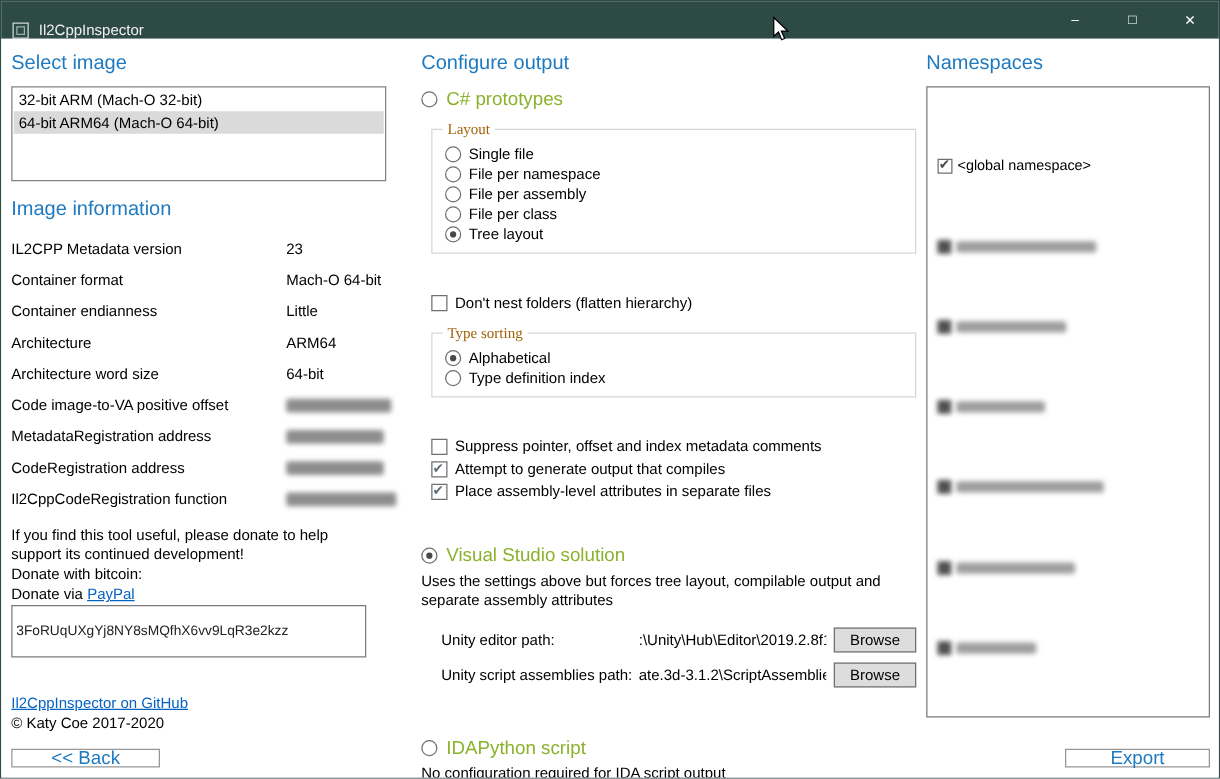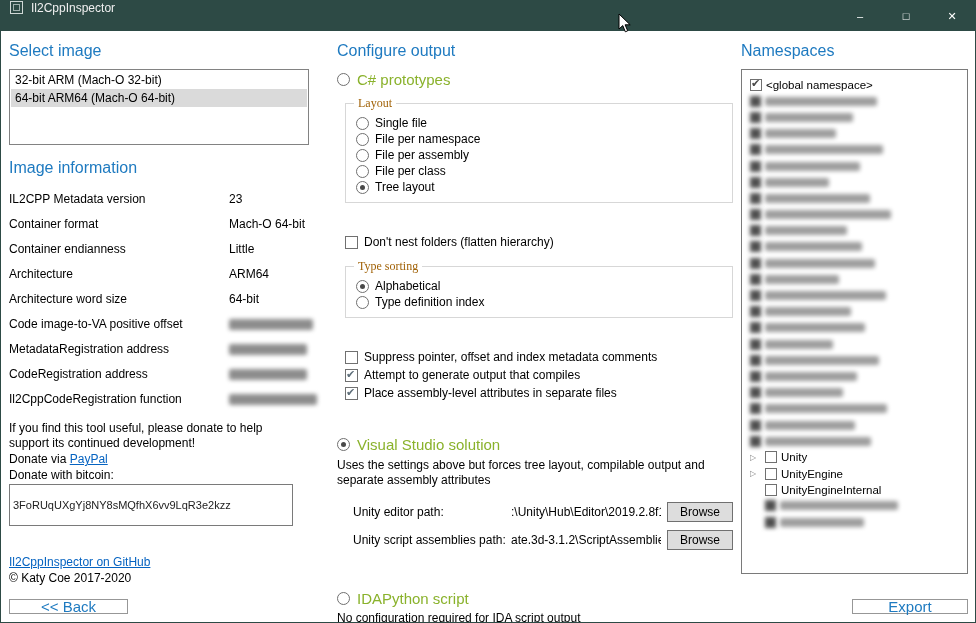--- a/index.html
+++ b/index.html
@@ -1,21 +1,21 @@
 <!DOCTYPE html>
 <html style="--titlebar: #2d4a45; --heading: #1e7ac0; --green: #8ab22c; --link: #0563c1;"><head>
 <meta charset="utf-8">
 <style>
   * { margin:0; padding:0; box-sizing:border-box; }
   html,body { width:976px; height:623px; }
   body { font-family:"Liberation Sans","DejaVu Sans",sans-serif; background:#fff; position:relative; overflow:hidden; }
   .window { position:absolute; inset:0; border:1px solid var(--titlebar,#2d4a45); display:flex; flex-direction:column; background:#fff; }
 
   
-  .titlebar { height:30px; flex:0 0 30px; background:var(--titlebar,#2d4a45); display:flex; align-items:flex-start; color:#f0f0f0; }
+  .titlebar { height:30px; flex:0 0 30px; background:var(--titlebar,#2d4a45); display:flex; align-items:flex-end; color:#f0f0f0; }
   .app-icon { width:13px; height:13px; margin:0 8px 0 9px; border:1px solid #cfd8d6; position:relative; flex:0 0 13px; }
   .app-icon::after { content:''; position:absolute; inset:2px; border:1px solid #9fb0ad; }
   .title { font-size:12px; }
   .winbtns { margin-left:auto; display:flex; height:100%; }
   .winbtn { width:46px; height:100%; display:flex; align-items:center; justify-content:center; font-size:11px; color:#fff; cursor:default; }
 
   
   .content { flex:1; display:flex; padding:8px; background:#fff; overflow:hidden; }
   .col-left { width:300px; display:flex; flex-direction:column; flex:0 0 300px; }
   .col-mid { width:396px; margin-left:28px; display:flex; flex-direction:column; flex:0 0 396px; }
@@ -58,21 +58,21 @@
   .mt38 { margin-top:40px; }
   .vs-desc { font-size:12px; line-height:15px; width:392px; margin:3px 0 6px; }
   .path-row { display:flex; align-items:center; margin:8px 0 0 16px; font-size:12px; }
   .path-label { width:158px; flex:0 0 158px; }
   .path-value { flex:1; text-align:right; margin-right:6px; white-space:nowrap; overflow:hidden; }
   .browse-btn { width:66px; height:20px; background:#ddd; border:1px solid #707070; font-size:12px; display:flex; align-items:center; justify-content:center; font-family:inherit; cursor:pointer; flex:0 0 66px; }
   .ida-desc { font-size:12px; margin-top:2px; }
 
   
   .ns-listbox { border:1px solid #7a7a7a; height:505px; margin-top:0px; padding:7px 0 0 8px; overflow:hidden; background:#fff; }
-  .ns-row { display:flex; align-items:center; height:16.2px; font-size:11.5px; gap:4px; }
+  .ns-row { display:flex; align-items:center; height:16.2px; font-size:11.5px; gap:4px;margin-top:48px; }
   .expander { width:11px; flex:0 0 11px; color:#8a8a8a; font-size:8px; line-height:11px; }
   .ns-spacer { width:11px; flex:0 0 11px; }
   .ns-check { width:12px; height:12px; border:1px solid #707070; position:relative; flex:0 0 12px; background:#fff; }
   .ns-check.checked::after { content:'\2714'; position:absolute; top:-3px; left:0px; font-size:11px; color:#4a4a4a; }
   .ns-label { white-space:nowrap; }
   .blur-check { width:11px; height:11px; background:#4f4f4f; filter:blur(2px); flex:0 0 11px; }
   .blur-text { height:9px; background:#9e9e9e; filter:blur(2px); border-radius:2px; }
   .export-btn { width:116px; margin-top:auto; align-self:flex-end; }
 
   .cursor { position:absolute; left:618px; top:13px; z-index:50; pointer-events:none; }
@@ -135,24 +135,24 @@
             <div class="info-label">CodeRegistration address</div>
             <div class="info-value"><span class="blur-bar" style="width: 78px;"></span></div>
           </div>
           <div class="info-row">
             <div class="info-label">Il2CppCodeRegistration function</div>
             <div class="info-value"><span class="blur-bar" style="width: 88px;"></span></div>
           </div>
         </div>
 
       <div class="donate-text">If you find this tool useful, please donate to help support its continued development!</div>
+      <div class="line">Donate with bitcoin:</div>
       <div class="line">
         <span>Donate via </span><a class="link">PayPal</a>
       </div>
-      <div class="line">Donate with bitcoin:</div>
       <input class="btc-input" value="3FoRUqUXgYj8NY8sMQfhX6vv9LqR3e2kzz" style="">
 
       <div class="links">
         <a class="link">Il2CppInspector on GitHub</a>
       </div>
       <div class="copyright">© Katy Coe 2017-2020</div>
 
       <button class="big-btn back-btn">&lt;&lt; Back</button>
     </div>
 

